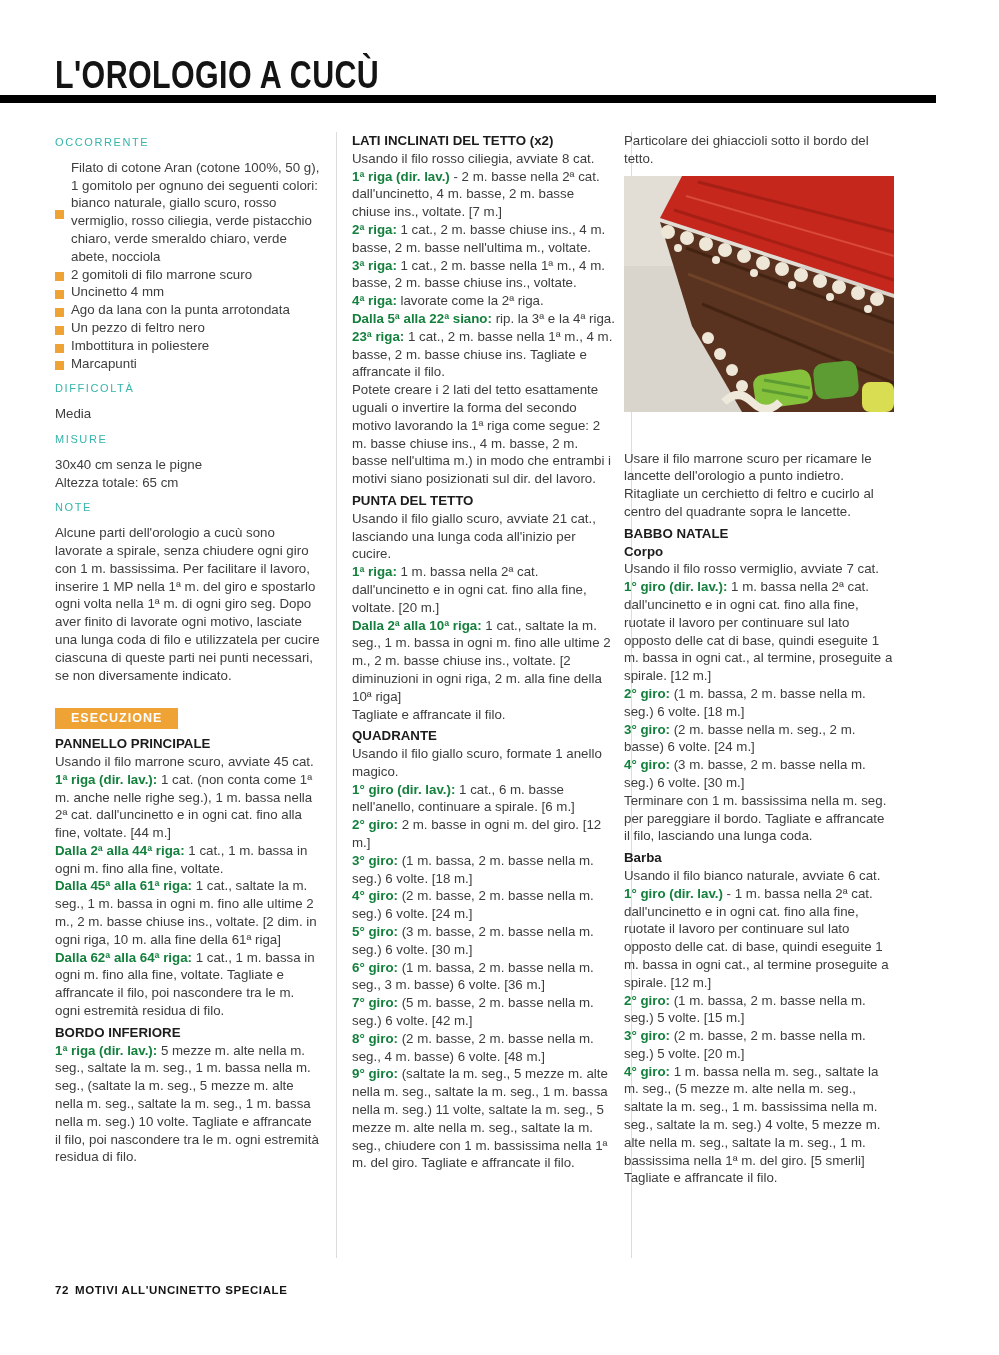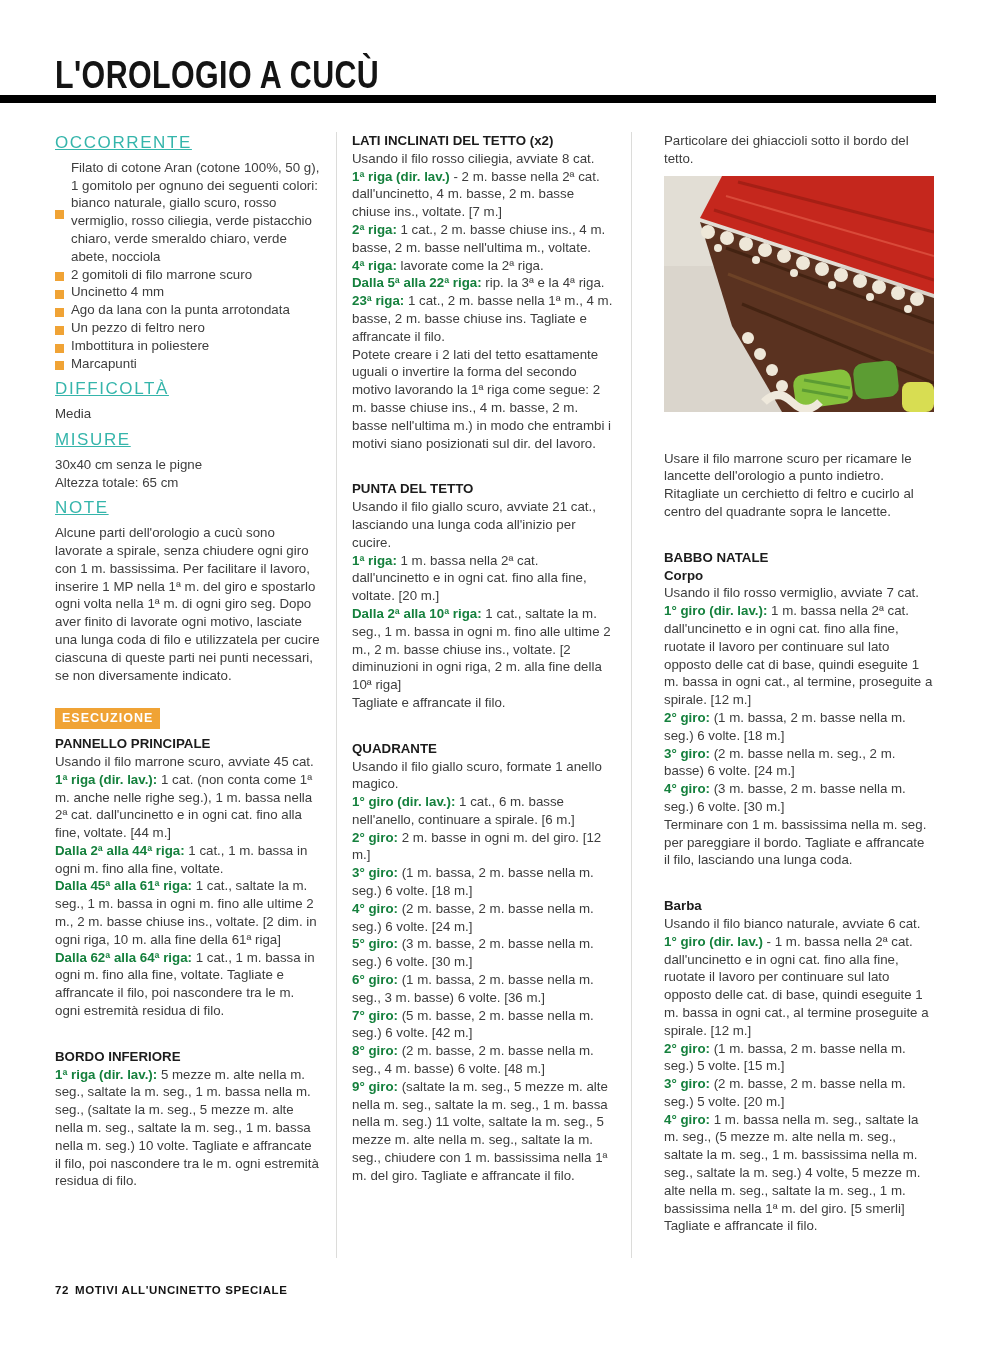--- a/index.html
+++ b/index.html
@@ -20,41 +20,40 @@
   }
   .title-rule {
     position:absolute; left:0; top:95px; width:936px; height:8px; background:#000;
   }
   .vrule { position:absolute; top:132px; width:1px; height:1126px; background:#dcdcda; }
   .vrule1 { left:336px; } .vrule2 { left:631px; }
 
   .col { position:absolute; top:132px; font-size:13.3px; line-height:17.8px; }
   .col1 { left:55px;  width:265px; }
   .col2 { left:352px; width:263px; }
-  .col3 { left:664px; width:270px; }
+  .col3 { left:624px; width:270px; }
 
   .kicker {
     color:var(--teal, #35b5ab);
-    font-size:17px; font-weight:400; letter-spacing:1.6px;
+    font-size:11px; font-weight:400; letter-spacing:1.6px;
     margin:8px 0 7px;
-    text-decoration:underline;
   }
   .kicker.first { margin-top:2px; }
 
   .bullets { list-style:none; }
   .bullet-item { display:flex; gap:7px;align-items:center; }
   .sq { flex:0 0 auto; width:9px; height:9px; background:var(--orange, #f0a335); margin-top:5px; }
 
   .badge {
     display:inline-block;
     background:var(--orange, #f0a335); color:#fff;
     font-weight:700; font-size:12.5px; letter-spacing:1px;
-    padding:2px 7px 1px; margin:24px 0 3px;
-  }
-  .sub { font-weight:700; color:#1c1c1c; font-size:13.3px; margin-top:28px; }
+    padding:2px 16px 1px; margin:24px 0 3px;
+  }
+  .sub { font-weight:700; color:#1c1c1c; font-size:13.3px; margin-top:4px; }
   .sub.tight { margin-top:3px; }
   .sub.run { margin-top:0; }
 
   .para { margin:0; }
   .para b { color:#15803d; }
 
   .photo-wrap { margin:8px 0 38px; line-height:0; }
 
   .footer {
     position:absolute; left:55px; top:1284px;
@@ -150,24 +149,25 @@
 <section class="col col2">
   <h4 class="sub run">LATI INCLINATI DEL TETTO (x2)</h4>
   <div>
 
       <p class="para"><span>Usando il filo rosso ciliegia, avviate 8 cat.</span></p>
 
       <p class="para"><b>1ª riga (dir. lav.)</b><span> - 2 m. basse nella 2ª cat. dall'uncinetto, 4 m. basse, 2 m. basse chiuse ins., voltate. [7 m.]</span></p>
 
       <p class="para"><b>2ª riga:</b><span> 1 cat., 2 m. basse chiuse ins., 4 m. basse, 2 m. basse nell'ultima m., voltate.</span></p>
 
+      <p class="para"><b>3ª riga:</b><span> 1 cat., 2 m. basse nella 1ª m., 4 m. basse, 2 m. basse chiuse ins., voltate.</span></p>
 
       <p class="para"><b>4ª riga:</b><span> lavorate come la 2ª riga.</span></p>
 
-      <p class="para"><b>Dalla 5ª alla 22ª riga:</b><span> rip. la 3ª e la 4ª riga.</span></p>
+      <p class="para"><b>Dalla 5ª alla 22ª siano:</b><span> rip. la 3ª e la 4ª riga.</span></p>
 
       <p class="para"><b>23ª riga:</b><span> 1 cat., 2 m. basse nella 1ª m., 4 m. basse, 2 m. basse chiuse ins. Tagliate e affrancate il filo.</span></p>
 
       <p class="para"><span>Potete creare i 2 lati del tetto esattamente uguali o invertire la forma del secondo motivo lavorando la 1ª riga come segue: 2 m. basse chiuse ins., 4 m. basse, 2 m. basse nell'ultima m.) in modo che entrambi i motivi siano posizionati sul dir. del lavoro.</span></p>
     </div>
 
   <h4 class="sub">PUNTA DEL TETTO</h4>
   <div>
 
       <p class="para"><span>Usando il filo giallo scuro, avviate 21 cat., lasciando una lunga coda all'inizio per cucire.</span></p>

